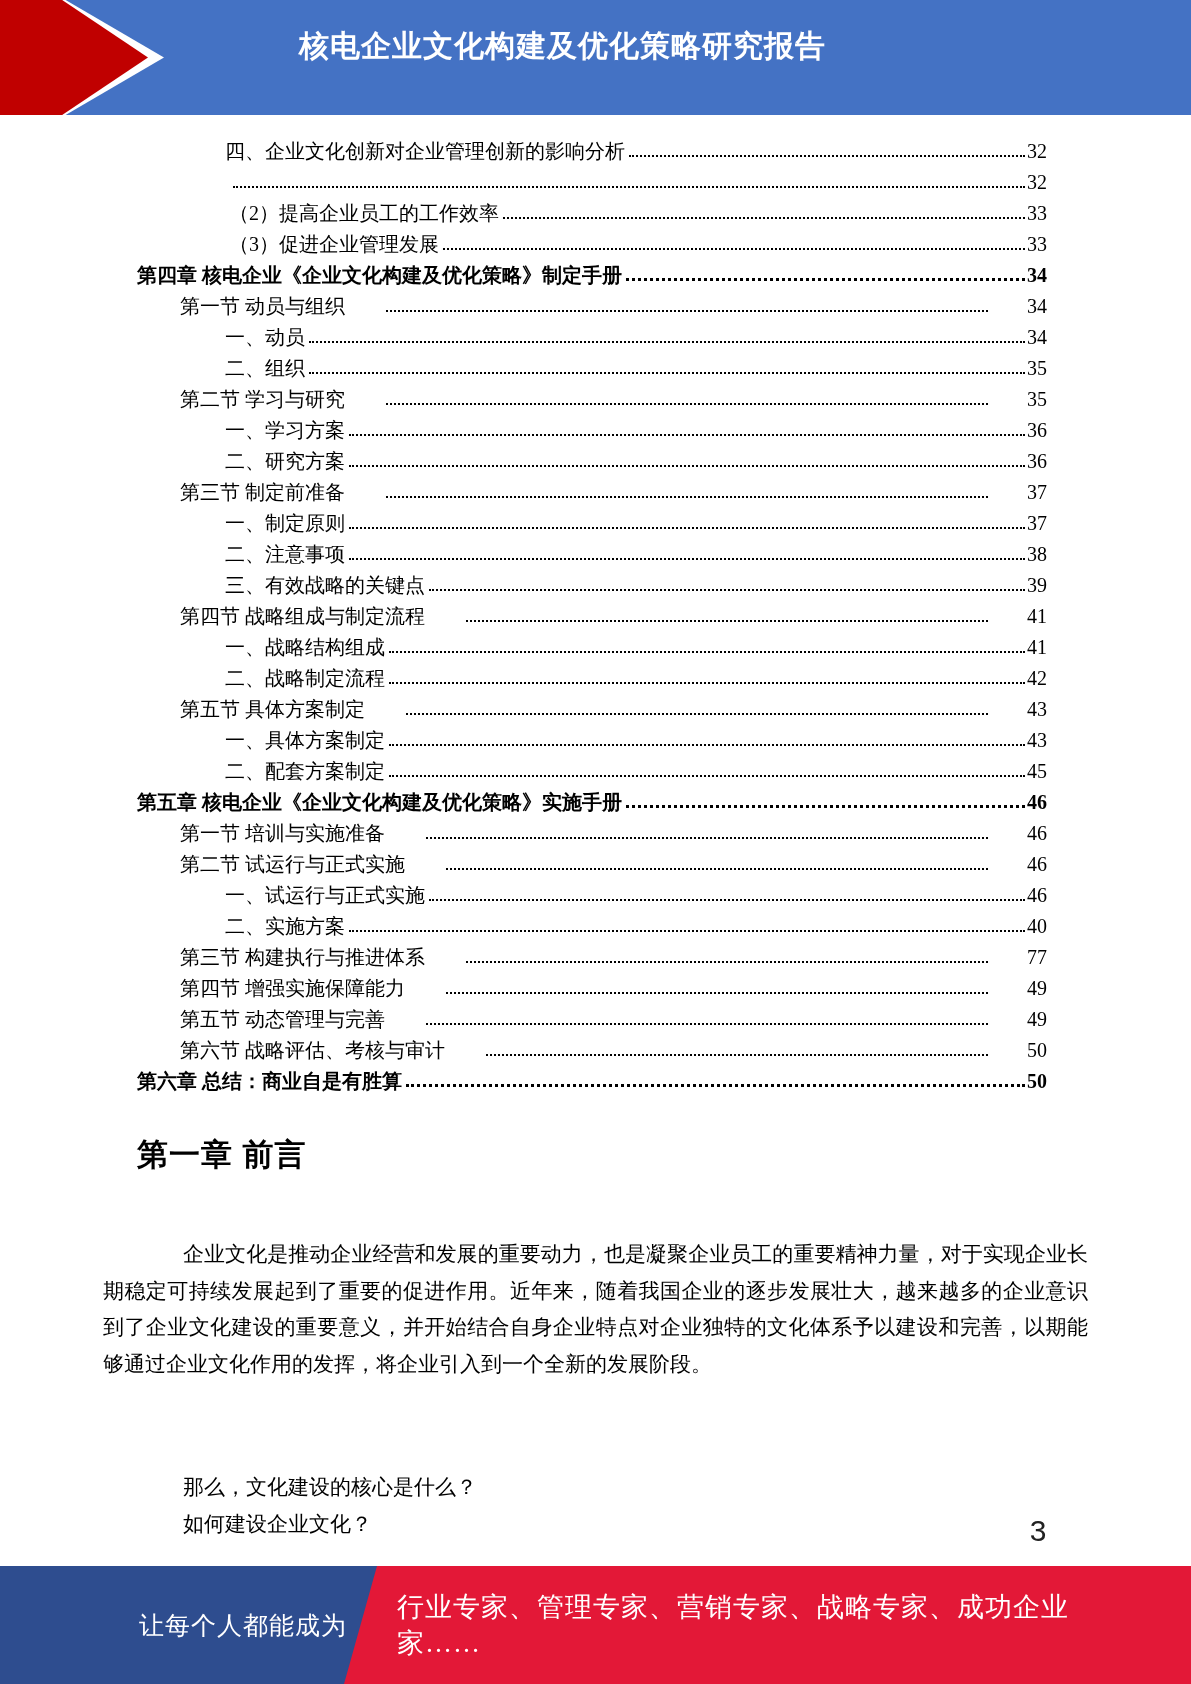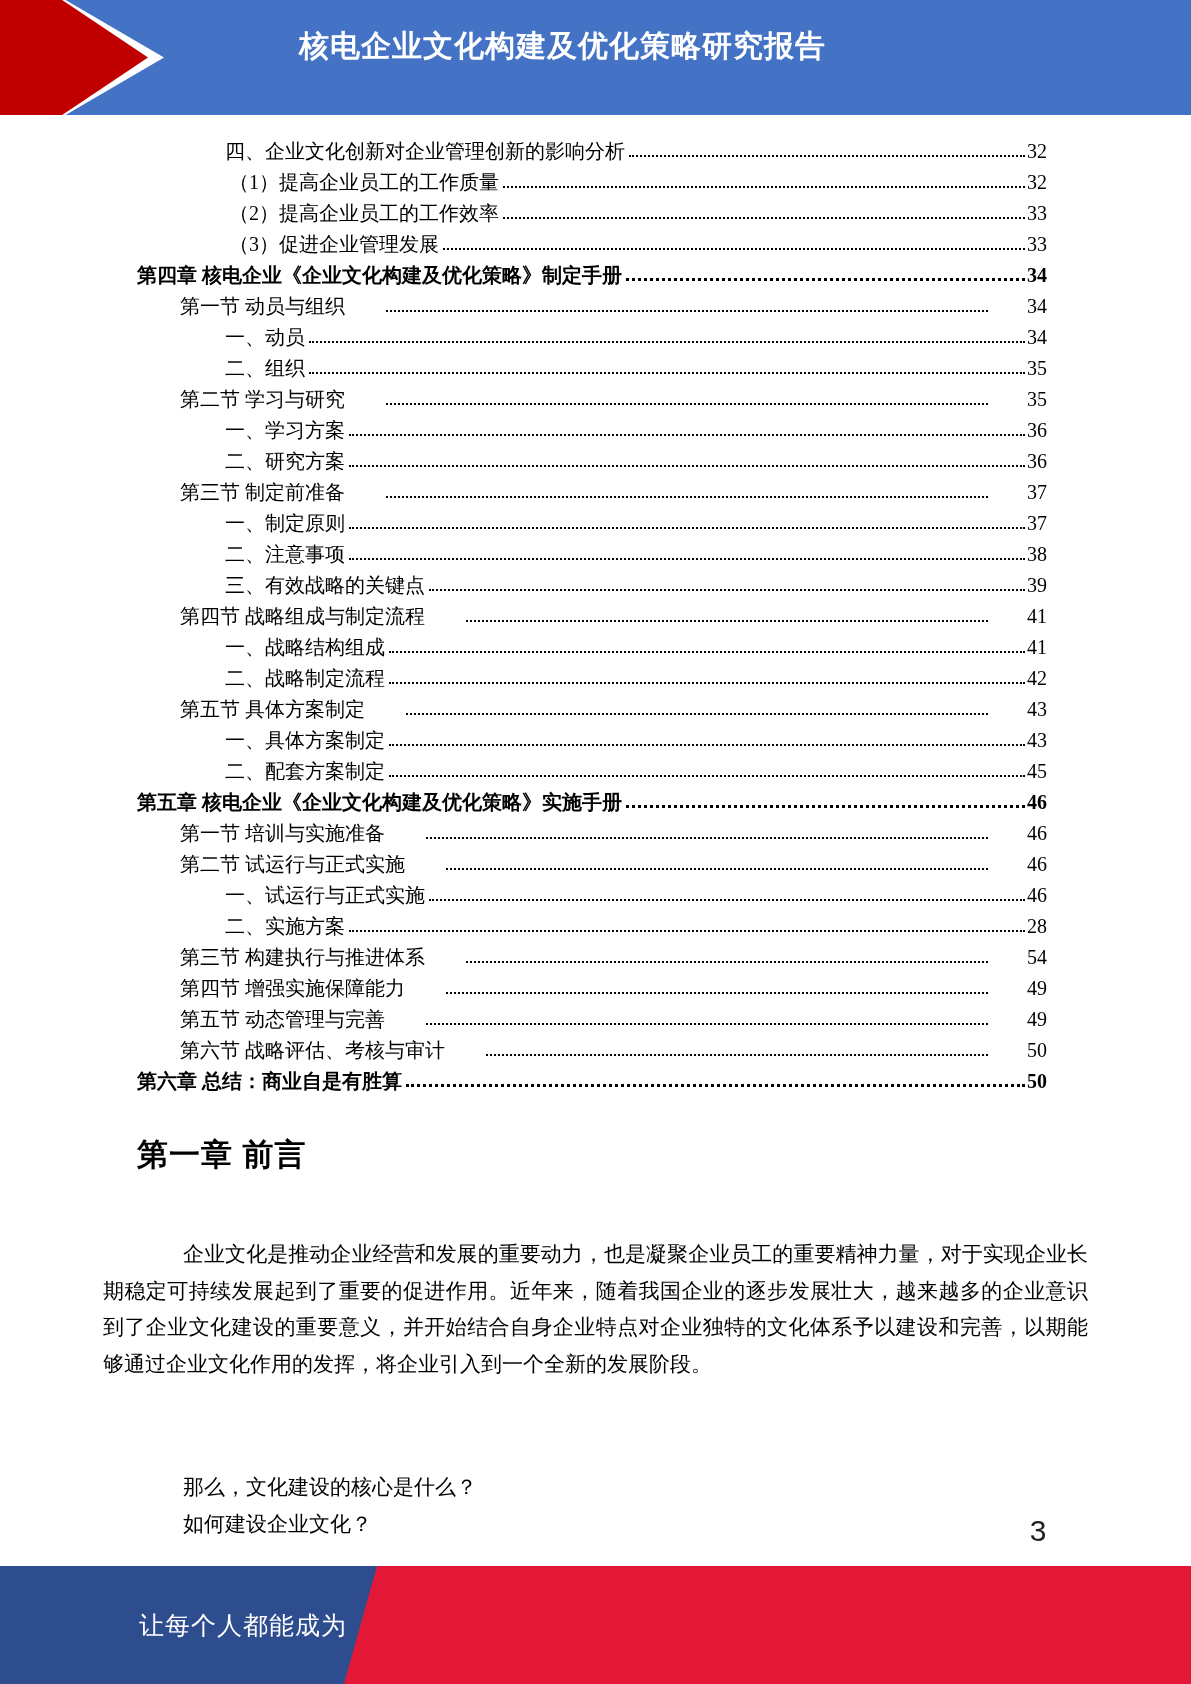--- a/index.html
+++ b/index.html
@@ -120,21 +120,20 @@
 
   <nav class="toc">
 
       <div class="toc-row lv-sub">
         <span class="toc-label">四、企业文化创新对企业管理创新的影响分析</span>
         <span class="toc-dots"></span>
         <span class="toc-page">32</span>
       </div>
 
       <div class="toc-row lv-num">
-        <span class="toc-label">（1）提高企业员工的工作质量</span>
         <span class="toc-dots"></span>
         <span class="toc-page">32</span>
       </div>
 
       <div class="toc-row lv-num">
         <span class="toc-label">（2）提高企业员工的工作效率</span>
         <span class="toc-dots"></span>
         <span class="toc-page">33</span>
       </div>
 
@@ -266,27 +265,27 @@
 
       <div class="toc-row lv-sub">
         <span class="toc-label">一、试运行与正式实施</span>
         <span class="toc-dots"></span>
         <span class="toc-page">46</span>
       </div>
 
       <div class="toc-row lv-sub">
         <span class="toc-label">二、实施方案</span>
         <span class="toc-dots"></span>
-        <span class="toc-page">28</span>
+        <span class="toc-page">40</span>
       </div>
 
       <div class="toc-row lv-section">
         <span class="toc-label">第三节 构建执行与推进体系</span>
         <span class="toc-dots"></span>
-        <span class="toc-page">54</span>
+        <span class="toc-page">77</span>
       </div>
 
       <div class="toc-row lv-section">
         <span class="toc-label">第四节 增强实施保障能力</span>
         <span class="toc-dots"></span>
         <span class="toc-page">49</span>
       </div>
 
       <div class="toc-row lv-section">
         <span class="toc-label">第五节 动态管理与完善</span>
@@ -314,15 +313,16 @@
   <div class="questions">
     <div>那么，文化建设的核心是什么？</div>
     <div>如何建设企业文化？</div>
   </div>
 
   <div class="page-number">3</div>
 
   <div class="footer">
     <div class="footer-blue"></div>
     <div class="footer-left-text">让每个人都能成为</div>
+    <div class="footer-right-text">行业专家、管理专家、营销专家、战略专家、成功企业家……</div>
   </div>
 
 </div>
 
 </body></html>

